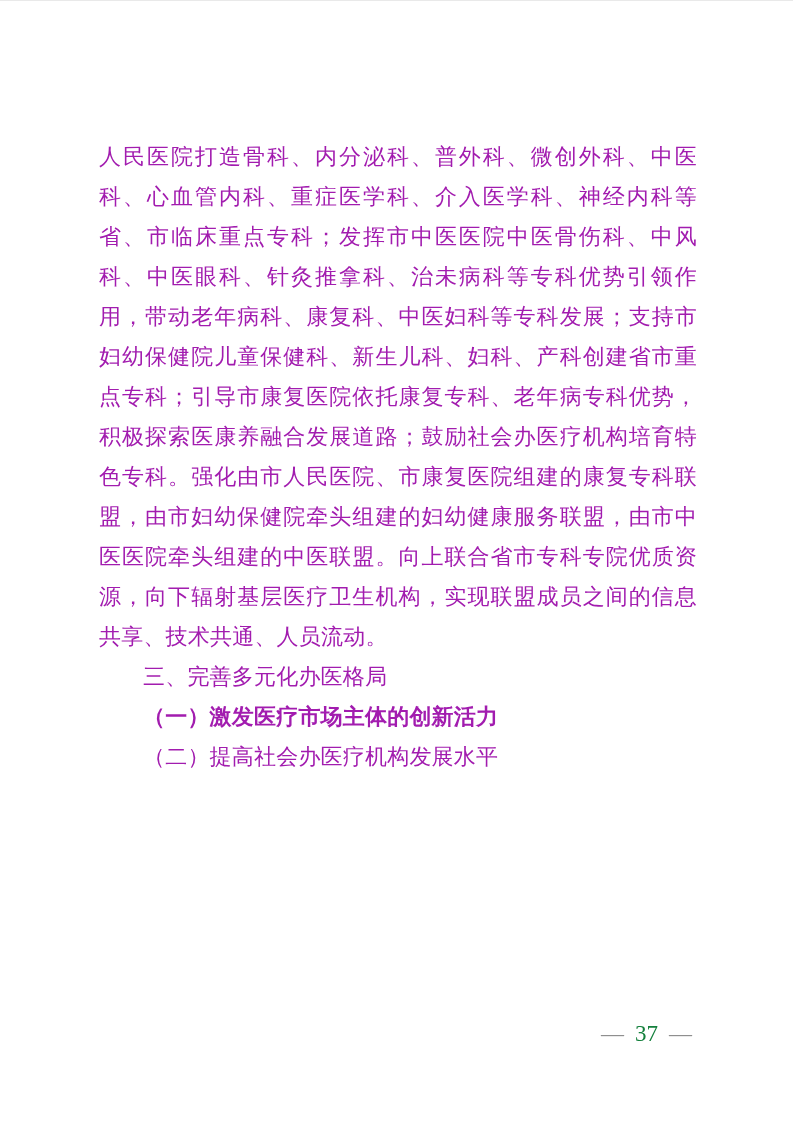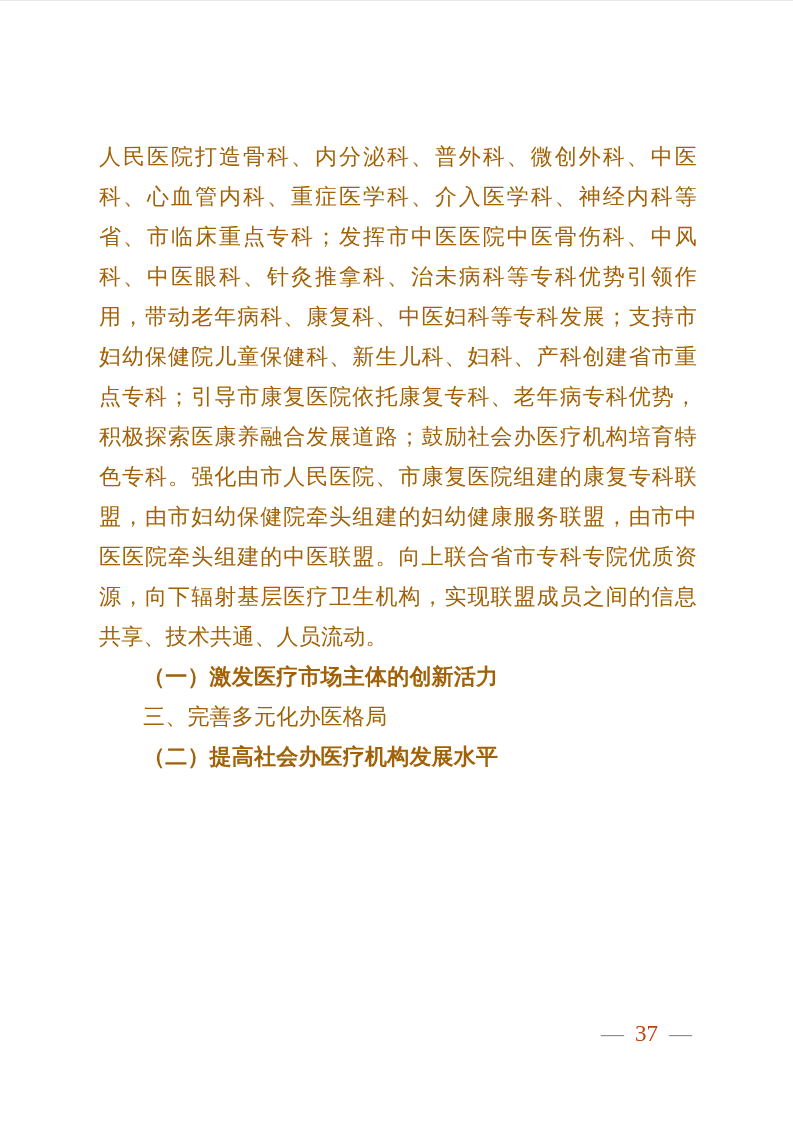--- a/index.html
+++ b/index.html
@@ -18,71 +18,71 @@
     position: absolute;
     top: 0; left: 0; right: 0;
     height: 1px;
     background: #e9e9e9;
   }
   .content {
     position: absolute;
     left: 99px;
     top: 137px;
     width: 598px;
-    color: #a16207;
+    color: #a21caf;
     font-size: 22px;
     line-height: 40px;
     text-align: justify;
     letter-spacing: 0.2px;
   }
   .content p {
     margin: 0;
     padding: 0;
   }
   .indent2 {
     text-indent: 2em;
   }
   .section-heading {
     font-weight: 400;
   }
   .subsection-bold {
     font-weight: 700;
   }
   .subsection-kai {
     font-family: "Liberation Serif", "DejaVu Serif", serif;
-    font-weight: 700;
+    font-weight: 400;
   }
   .footer {
     position: absolute;
     top: 1019px;
     right: 101px;
     font-family: "Liberation Serif", "DejaVu Serif", serif;
     font-size: 23px;
     line-height: 30px;
     white-space: nowrap;
   }
   .footer .dash {
     color: #8f8f8f;
   }
   .footer .num {
-    color: #c2410c;
+    color: #15803d;
     margin: 16px 11px;
   }
 </style>
 </head>
 <body>
 
 <div class="top-edge"></div>
 
 <div class="content">
   <p>人民医院打造骨科、内分泌科、普外科、微创外科、中医科、心血管内科、重症医学科、介入医学科、神经内科等省、市临床重点专科；发挥市中医医院中医骨伤科、中风科、中医眼科、针灸推拿科、治未病科等专科优势引领作用，带动老年病科、康复科、中医妇科等专科发展；支持市妇幼保健院儿童保健科、新生儿科、妇科、产科创建省市重点专科；引导市康复医院依托康复专科、老年病专科优势，积极探索医康养融合发展道路；鼓励社会办医疗机构培育特色专科。强化由市人民医院、市康复医院组建的康复专科联盟，由市妇幼保健院牵头组建的妇幼健康服务联盟，由市中医医院牵头组建的中医联盟。向上联合省市专科专院优质资源，向下辐射基层医疗卫生机构，实现联盟成员之间的信息共享、技术共通、人员流动。</p>
 
+  <p class="indent2 section-heading">三、完善多元化办医格局</p>
+
   <p class="indent2 subsection-bold">（一）激发医疗市场主体的创新活力</p>
-
-  <p class="indent2 section-heading">三、完善多元化办医格局</p>
 
 
   <p class="indent2 subsection-kai">（二）提高社会办医疗机构发展水平</p>
 </div>
 
 <div class="footer">
   <span class="dash">—</span><span class="num">37</span><span class="dash">—</span>
 </div>
 
 </body></html>

